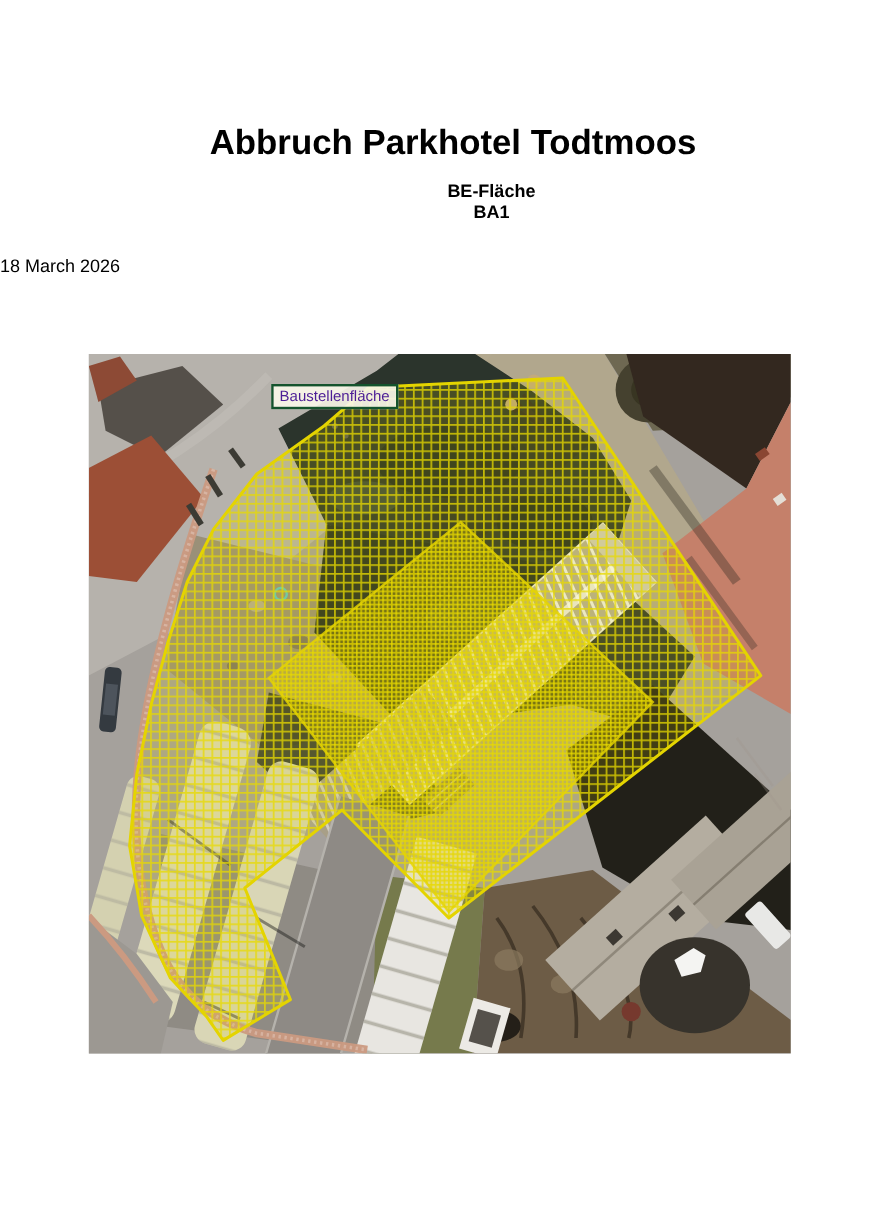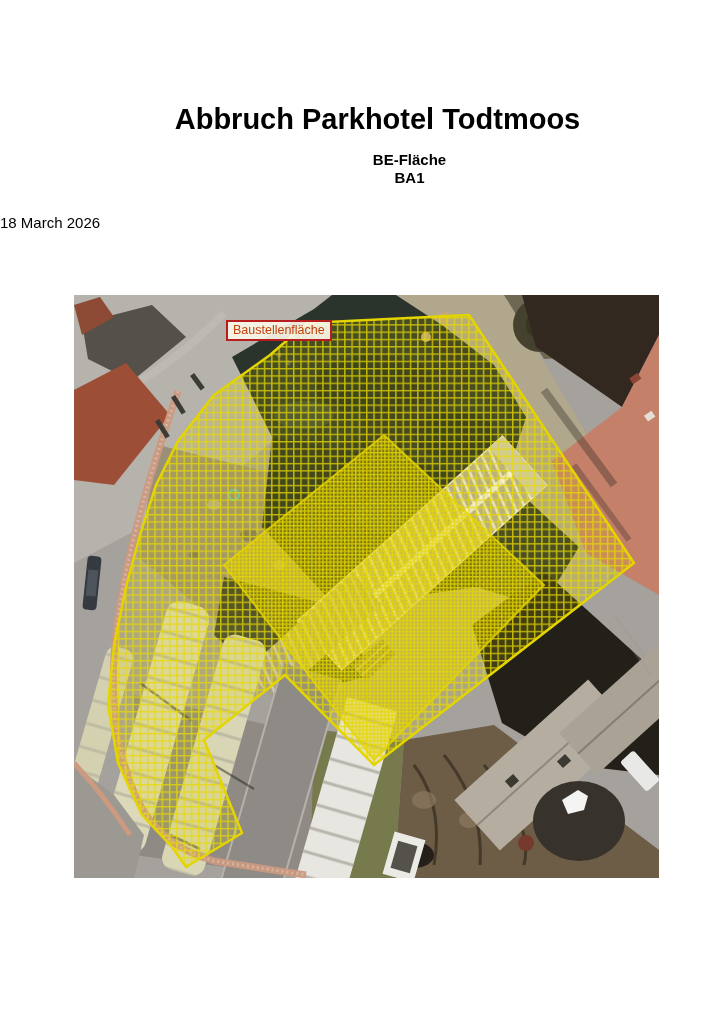--- a/index.html
+++ b/index.html
@@ -8,22 +8,22 @@
   .title{position:absolute;top:103px;left:0;width:100%;text-align:center;margin:0;
          font-size:29px;font-weight:bold;letter-spacing:0;}
   .subtitle{position:absolute;top:151px;left:0;width:100%;text-align:center;
             font-size:15px;font-weight:bold;line-height:18px;margin-left:32px;}
   .docdate{position:absolute;top:214px;left:0;width:100%;text-align:left;
            font-size:15px;font-weight:normal;}
   .photo{position:absolute;left:74px;top:295px;width:585px;height:583px;
          overflow:hidden;background:#a5a19c;}
   .photo svg{display:block;}
   .area-label{position:absolute;left:152px;top:25px;
-              background:rgba(249,246,232,0.93);border:2px solid #b91c1c;
-              color:#c2410c;font-size:12.5px;line-height:15px;padding:1px 5px;
+              background:rgba(249,246,232,0.93);border:2px solid #14532d;
+              color:#4c1d95;font-size:12.5px;line-height:15px;padding:1px 5px;
               white-space:nowrap;font-family:"Liberation Sans",sans-serif;}
 </style>
 </head>
 <body>
 
 <div class="page">
 
   <h1 class="title">Abbruch Parkhotel Todtmoos</h1>
 
   <div class="subtitle">

